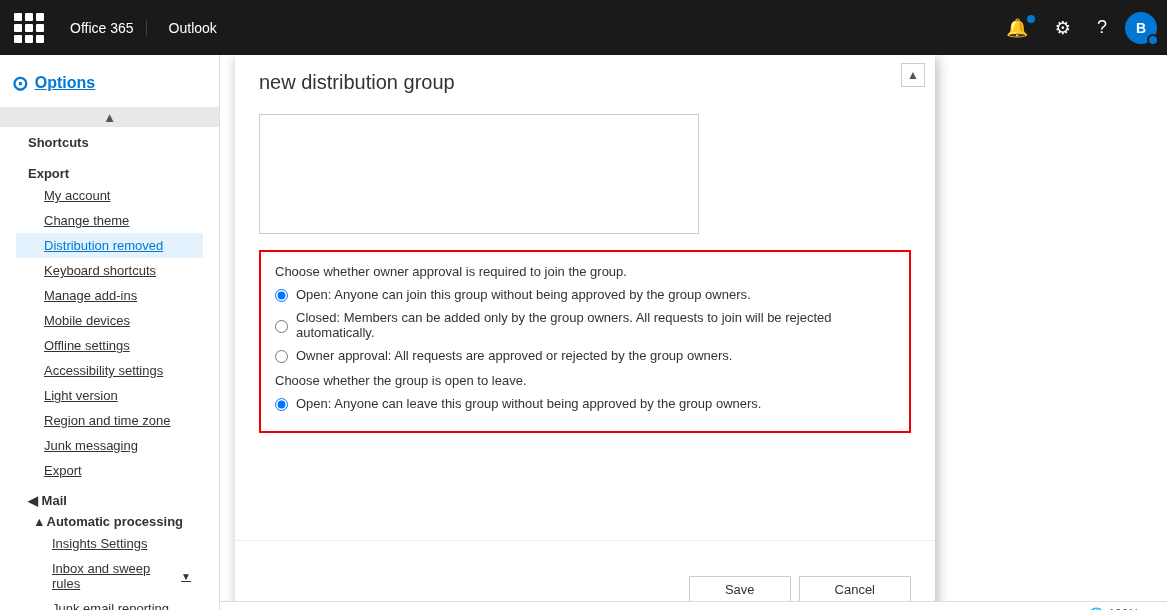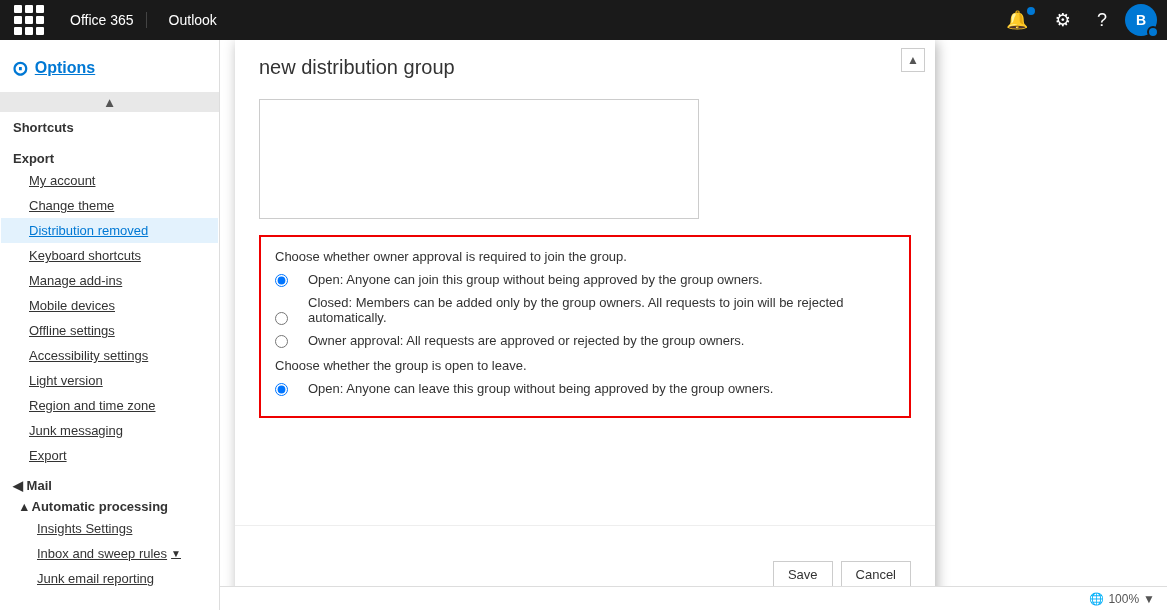--- a/index.html
+++ b/index.html
@@ -3,21 +3,21 @@
   <meta charset="utf-8">
   <style>
     * { box-sizing: border-box; margin: 0; padding: 0; }
     body { font-family: 'Segoe UI', Tahoma, Geneva, Verdana, sans-serif; font-size: 13px; background: #f0f0f0; width: 1167px; height: 610px; overflow: hidden; }
 
     
     .topbar {
       display: flex;
       align-items: center;
       background: #1a1a1a;
-      height: 40px;
+      height: 55px;
       padding: 0 10px;
       gap: 10px;
     }
     .topbar-grid {
       display: grid;
       grid-template-columns: repeat(3,8px);
       grid-template-rows: repeat(3,8px);
       gap: 3px;
       padding: 4px;
     }
@@ -96,21 +96,21 @@
       font-size: 18px;
       font-weight: 600;
       color: #0078d4;
     }
     .sidebar-back-btn {
       color: #0078d4;
       font-size: 20px;
       cursor: pointer;
     }
     .sidebar-section {
-      padding: 2px 1px;
+      padding: 2px 16px;
     }
     .sidebar-group-title {
       padding: 6px 12px 2px;
       font-weight: 600;
       font-size: 13px;
       color: #333;
     }
     .sidebar-subgroup-title {
       padding: 4px 12px 2px 20px;
       font-weight: 600;
@@ -193,22 +193,22 @@
     .approval-section-label {
       font-size: 13px;
       color: #333;
       margin-bottom: 8px;
     }
     .radio-group {
       margin-bottom: 6px;
     }
     .radio-option {
       display: flex;
-      align-items: flex-end;
-      gap: 20px;
+      align-items: center;
+      gap: 8px;
       margin-bottom: 8px;
       font-size: 13px;
       color: #333;
     }
     .radio-option input[type=radio] {
       margin-top: 2px;
       flex-shrink: 0;
     }
     .section-divider {
       margin: 10px 0 8px;
@@ -234,21 +234,21 @@
       position: absolute;
       bottom: 0; left: 0; right: 0;
       padding: 12px 24px;
       display: flex;
       justify-content: flex-end;
       gap: 8px;
       background: #fff;
       border-top: 1px solid #eee;
     }
     .btn {
-      padding: 5px 14px;
+      padding: 5px 35px;
       font-size: 13px;
       cursor: pointer;
       border: 1px solid #ccc;
       background: #fff;
       color: #333;
       margin-top: 23px;
     }
     .btn-primary { background: #fff; }
     .right-panel-link {
       color: #0078d4;

